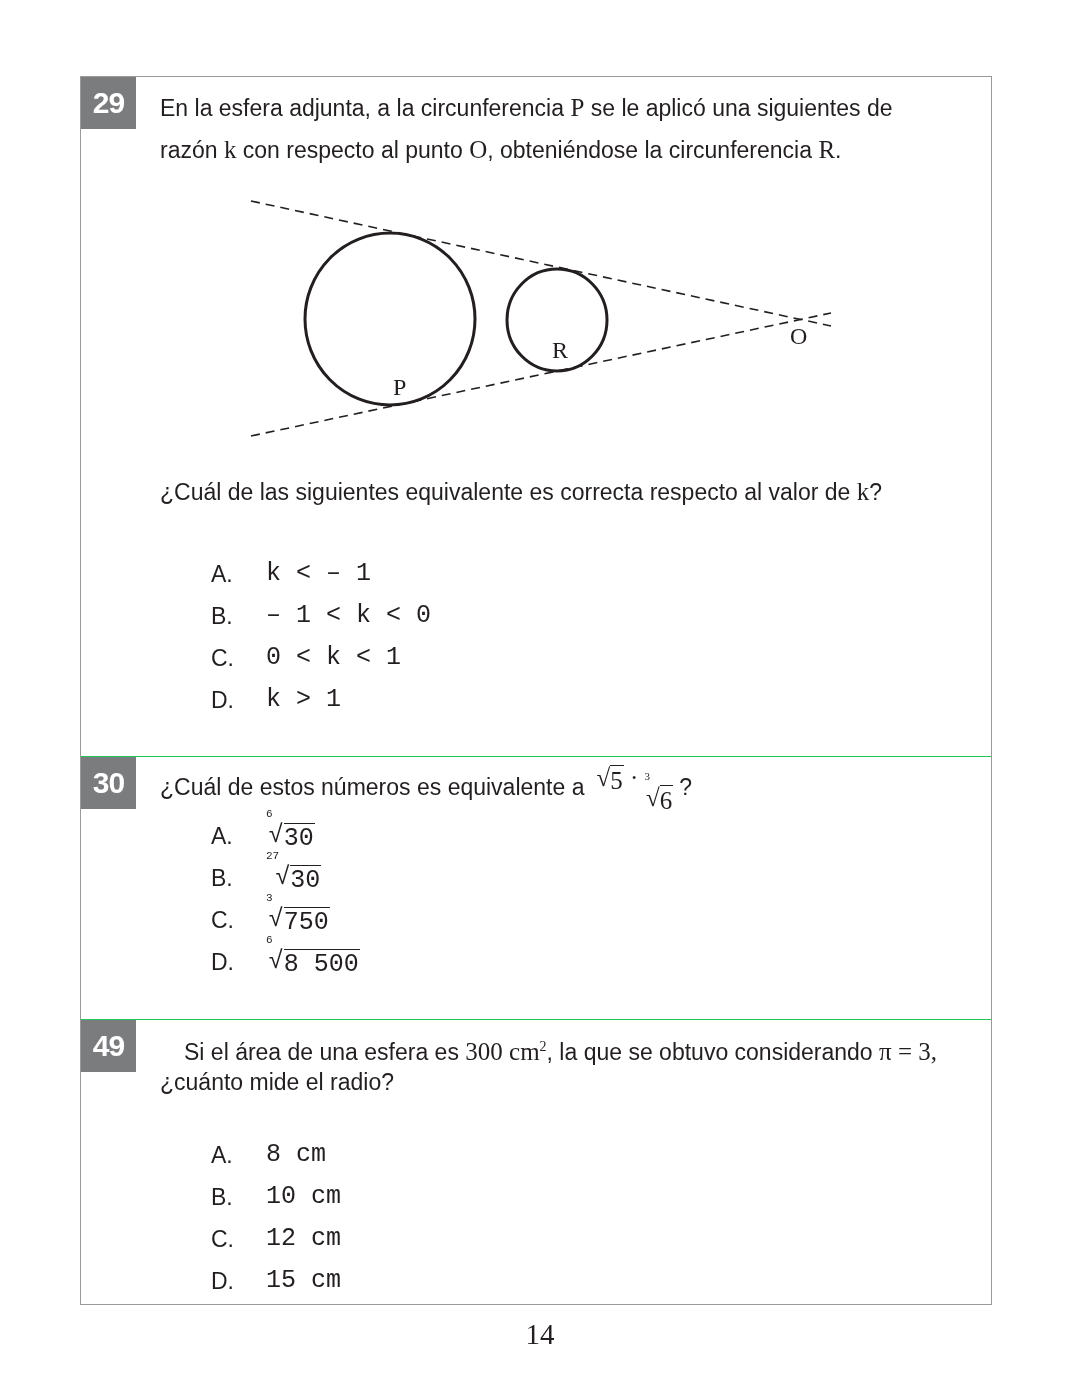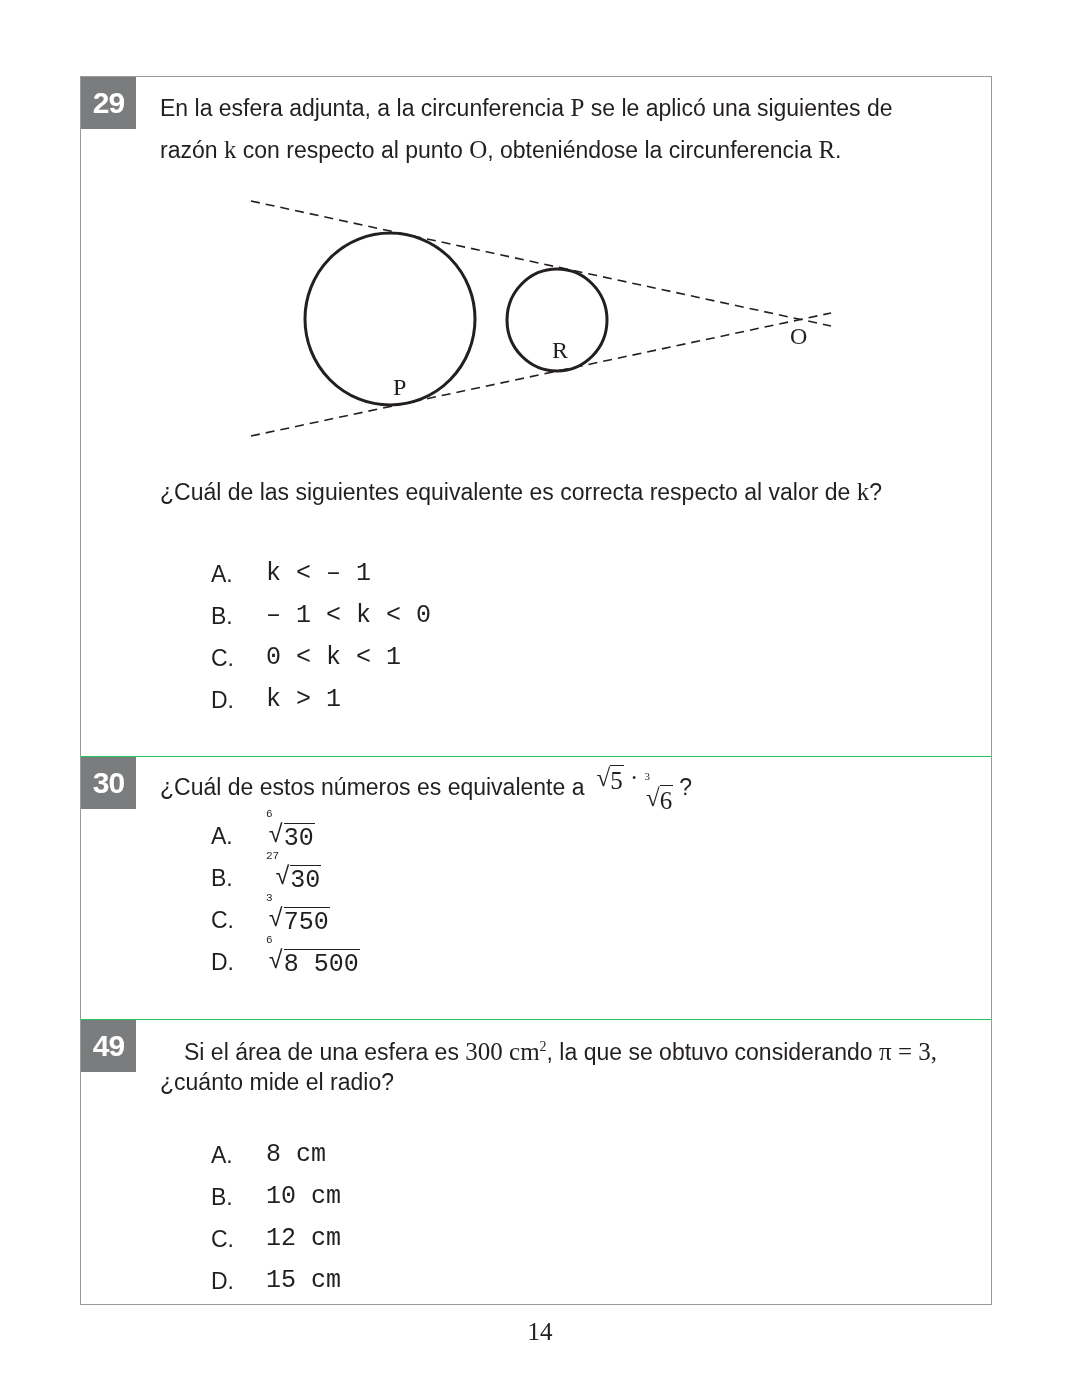--- a/index.html
+++ b/index.html
@@ -11,21 +11,21 @@
   .badge { width: 55px; transform: none; font-stretch: condensed; }
   .stem { position: absolute; left: 79px; font-size: 23px; line-height: 41px; }
   .serif { font-family: "Liberation Serif", serif; font-size: 25px; }
   .opt { position: absolute; left: 130px; font-size: 23px; height: 42px; line-height: 42px; display: flex; }
   .opt .lt { width: 55px; }
   .opt .val { font-family: Liberation Mono, monospace; font-size: 25px; }
   .root { display: inline-flex; align-items: flex-start; position: relative; }
   .root .idx { font-size: 11px; position: relative; top: -6px; margin-right: -4px; line-height: 1; }
   .root .sym { font-size: 25px; }
   .root .rad { border-top: 1.3px solid #231f20; line-height: 1.2; padding-right: 1px; margin-top: 8px; height: 28px; display: inline-block; }
-  .pagenum { position: absolute; left: 0; width: 1080px; top: 1318px; text-align: center; font-family: "Liberation Serif", serif; font-size: 25px; }
+  .pagenum { position: absolute; left: 0; width: 1080px; top: 1318px; text-align: center; font-family: "Liberation Serif", serif; font-size: 29px; }
 </style>
 </head>
 <body>
 
 <div class="frame">
 
   <div class="q" style="top:0;height:679px;">
     <div class="badge">29</div>
     <div class="stem" style="top:10px;">
       <span>En la esfera adjunta, a la circunferencia </span><span class="serif">P</span><span> se le aplicó una siguientes de</span><br>

